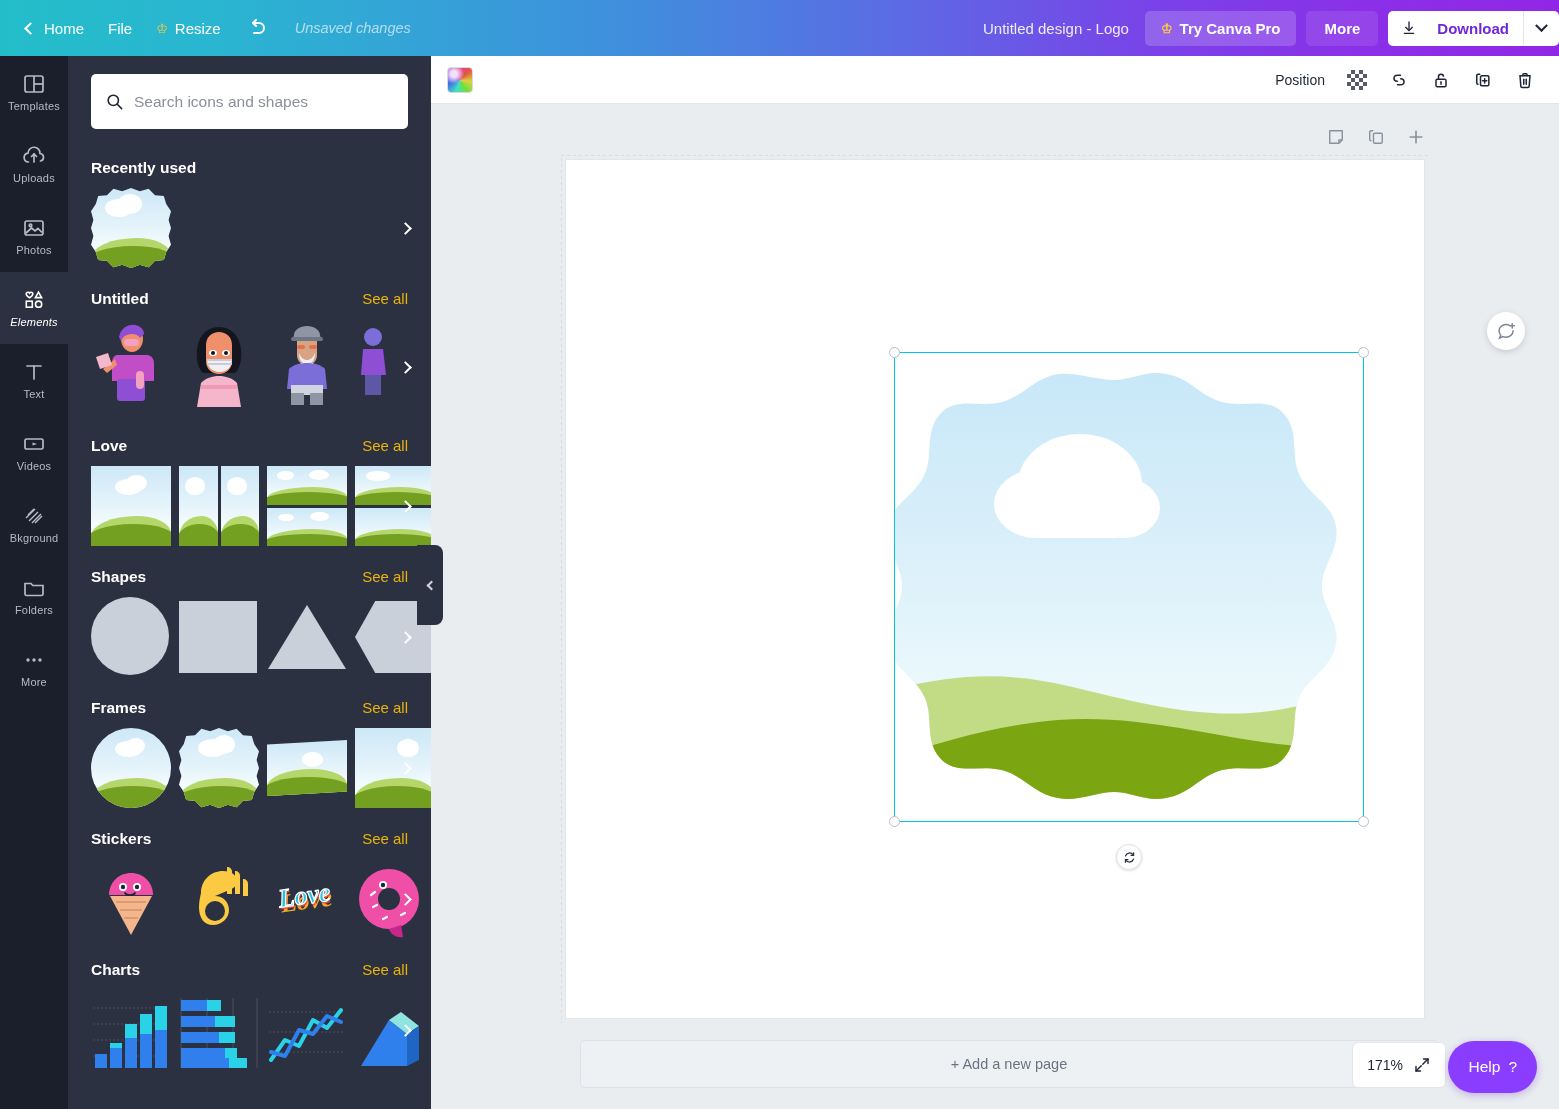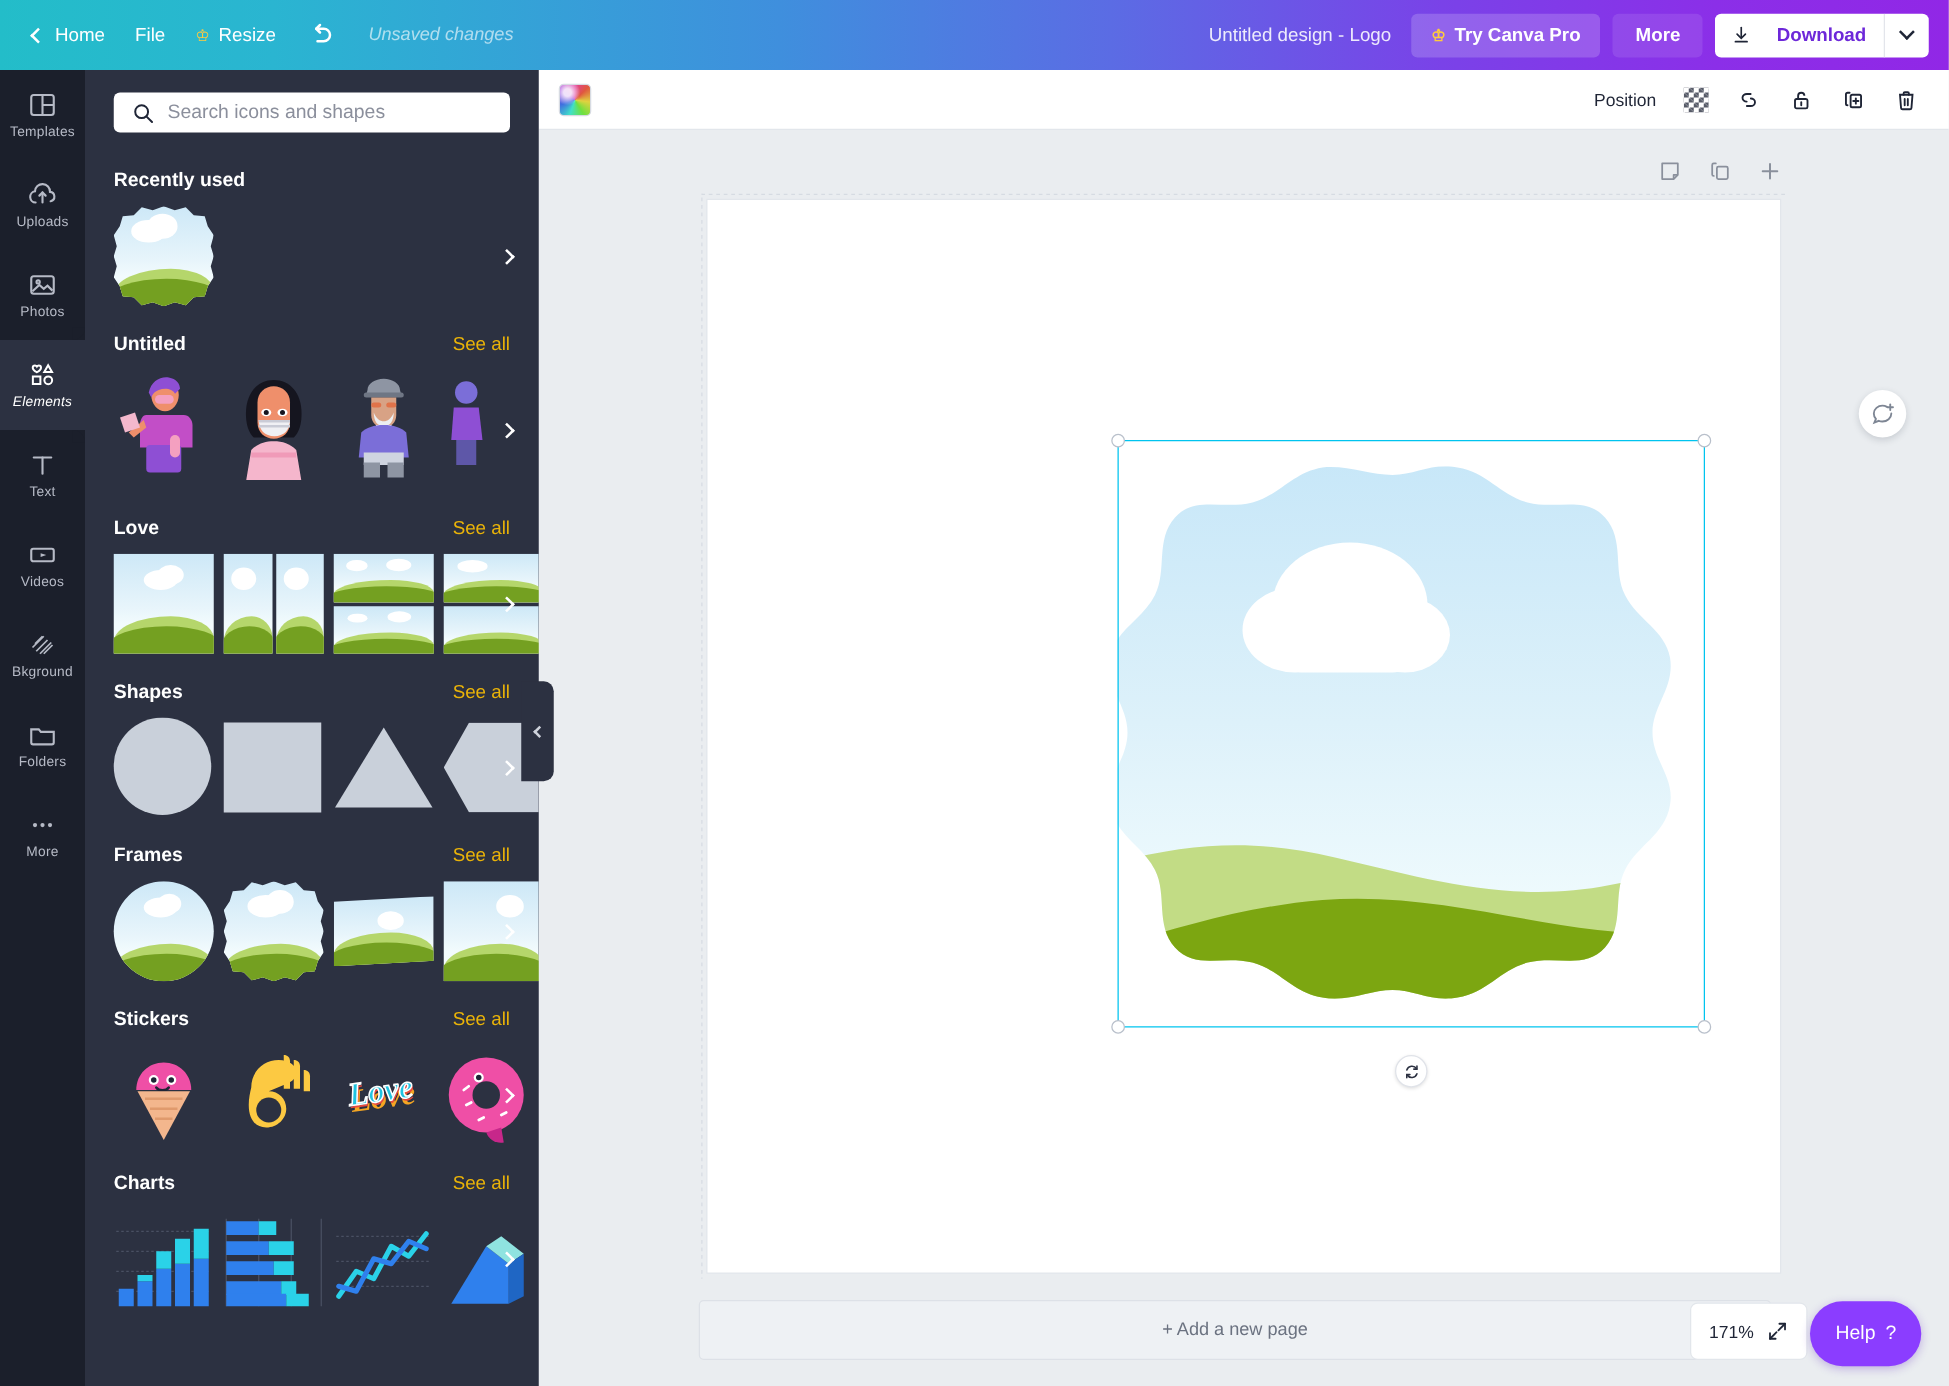--- a/index.html
+++ b/index.html
@@ -17,21 +17,21 @@
     display: flex; align-items: center; z-index: 40;
   }
   .tb-left { display: flex; align-items: center; padding-left: 14px; gap: 0; }
   .tb-item {
     color: #fff; font-size: 15px; padding: 8px 12px; border-radius: 4px;
     display: flex; align-items: center; gap: 7px; cursor: pointer; white-space: nowrap;
   }
   .chev-left { display:inline-block; width:9px; height:9px; border-left:2px solid #fff; border-bottom:2px solid #fff; transform: rotate(45deg); margin-right:2px;}
   .crown { font-size: 13px; color: #ffcb3d; }
   .unsaved { color: rgba(255,255,255,.62); font-size: 14.5px; font-style: italic; margin-left: 14px; white-space: nowrap; }
-  .tb-right { margin-left: auto; display: flex; align-items: center; gap: 10px; padding-right: 16px; }
+  .tb-right { margin-left: auto; display: flex; align-items: center; gap: 10px; padding-right: 0; }
   .doc-title { color: rgba(255,255,255,.88); font-size: 15px; margin-right: 6px; white-space: nowrap; }
   .btn-pro {
     background: rgba(255,255,255,.18); color: #fff; font-size: 15px; font-weight: bold;
     padding: 9px 16px; border-radius: 5px; display: flex; align-items: center; gap: 7px; cursor: pointer; white-space: nowrap;
   }
   .btn-share {
     background: rgba(255,255,255,.10); color: #fff; font-size: 15px; font-weight: bold;
     padding: 9px 18px; border-radius: 5px; cursor: pointer; white-space: nowrap;
   }
   .dl-group { display: flex; align-items: stretch; background: #fff; border-radius: 5px; overflow: hidden; }
@@ -59,21 +59,21 @@
   .rail-ic { width: 24px; height: 24px; display:block; }
 
   
   #panel {
     position: absolute; left: 68px; top: 56px; width: 363px; height: 1053px;
     background: #2c3141; overflow: hidden; z-index: 20;
   }
   #panel-scroll { position:absolute; inset:0; overflow:hidden; }
   .search-wrap { padding: 18px 23px 8px 23px; }
   .search-box {
-    height: 32px; background: #fff; border-radius: 5px; display: flex; align-items: center;
+    height: 55px; background: #fff; border-radius: 5px; display: flex; align-items: center;
     gap: 10px; padding: 0 14px; cursor: text;
   }
   .search-box .ph { color: #8b8f9c; font-size: 15.5px; }
   .sec-head {
     display: flex; align-items: baseline; justify-content: space-between;
     padding: 0 23px; margin-top: 22px; margin-bottom: 11px;
   }
   .sec-title { color: #fff; font-size: 15.5px; font-weight: bold; }
   .see-all { color: #eab308; font-size: 15px; cursor: pointer; text-align: right; }
   .row {
@@ -168,21 +168,21 @@
     box-shadow: 0 1px 3px rgba(0,0,0,.12); pointer-events: auto; cursor: grab;
   }
 
   #comment-fab {
     position: absolute; right: 34px; top: 256px; width: 38px; height: 38px;
     background: #fff; border-radius: 50%; box-shadow: 0 2px 6px rgba(30,40,60,.17);
     display: flex; align-items: center; justify-content: center; cursor: pointer; color:#7e8694;
   }
 
   #addpage {
-    position: absolute; left: 128px; top: 984px; width: 858px; height: 48px;
+    position: absolute; left: 149px; top: 984px; width: 858px; height: 48px;
     border: 1px solid #dde1e7; border-radius: 4px; background: #eef1f4;
     display: flex; align-items: center; justify-content: center;
     color: #6b7280; font-size: 14.5px; cursor: pointer;
   }
   #zoombar {
     position: absolute; right: 113px; bottom: 21px; height: 46px;
     background: #fff; border: 1px solid #e2e6eb; border-radius: 6px;
     display: flex; align-items: center; gap: 10px; padding: 0 14px;
   }
   .zoom-val { font-size: 14px; color: #1f2536; }

